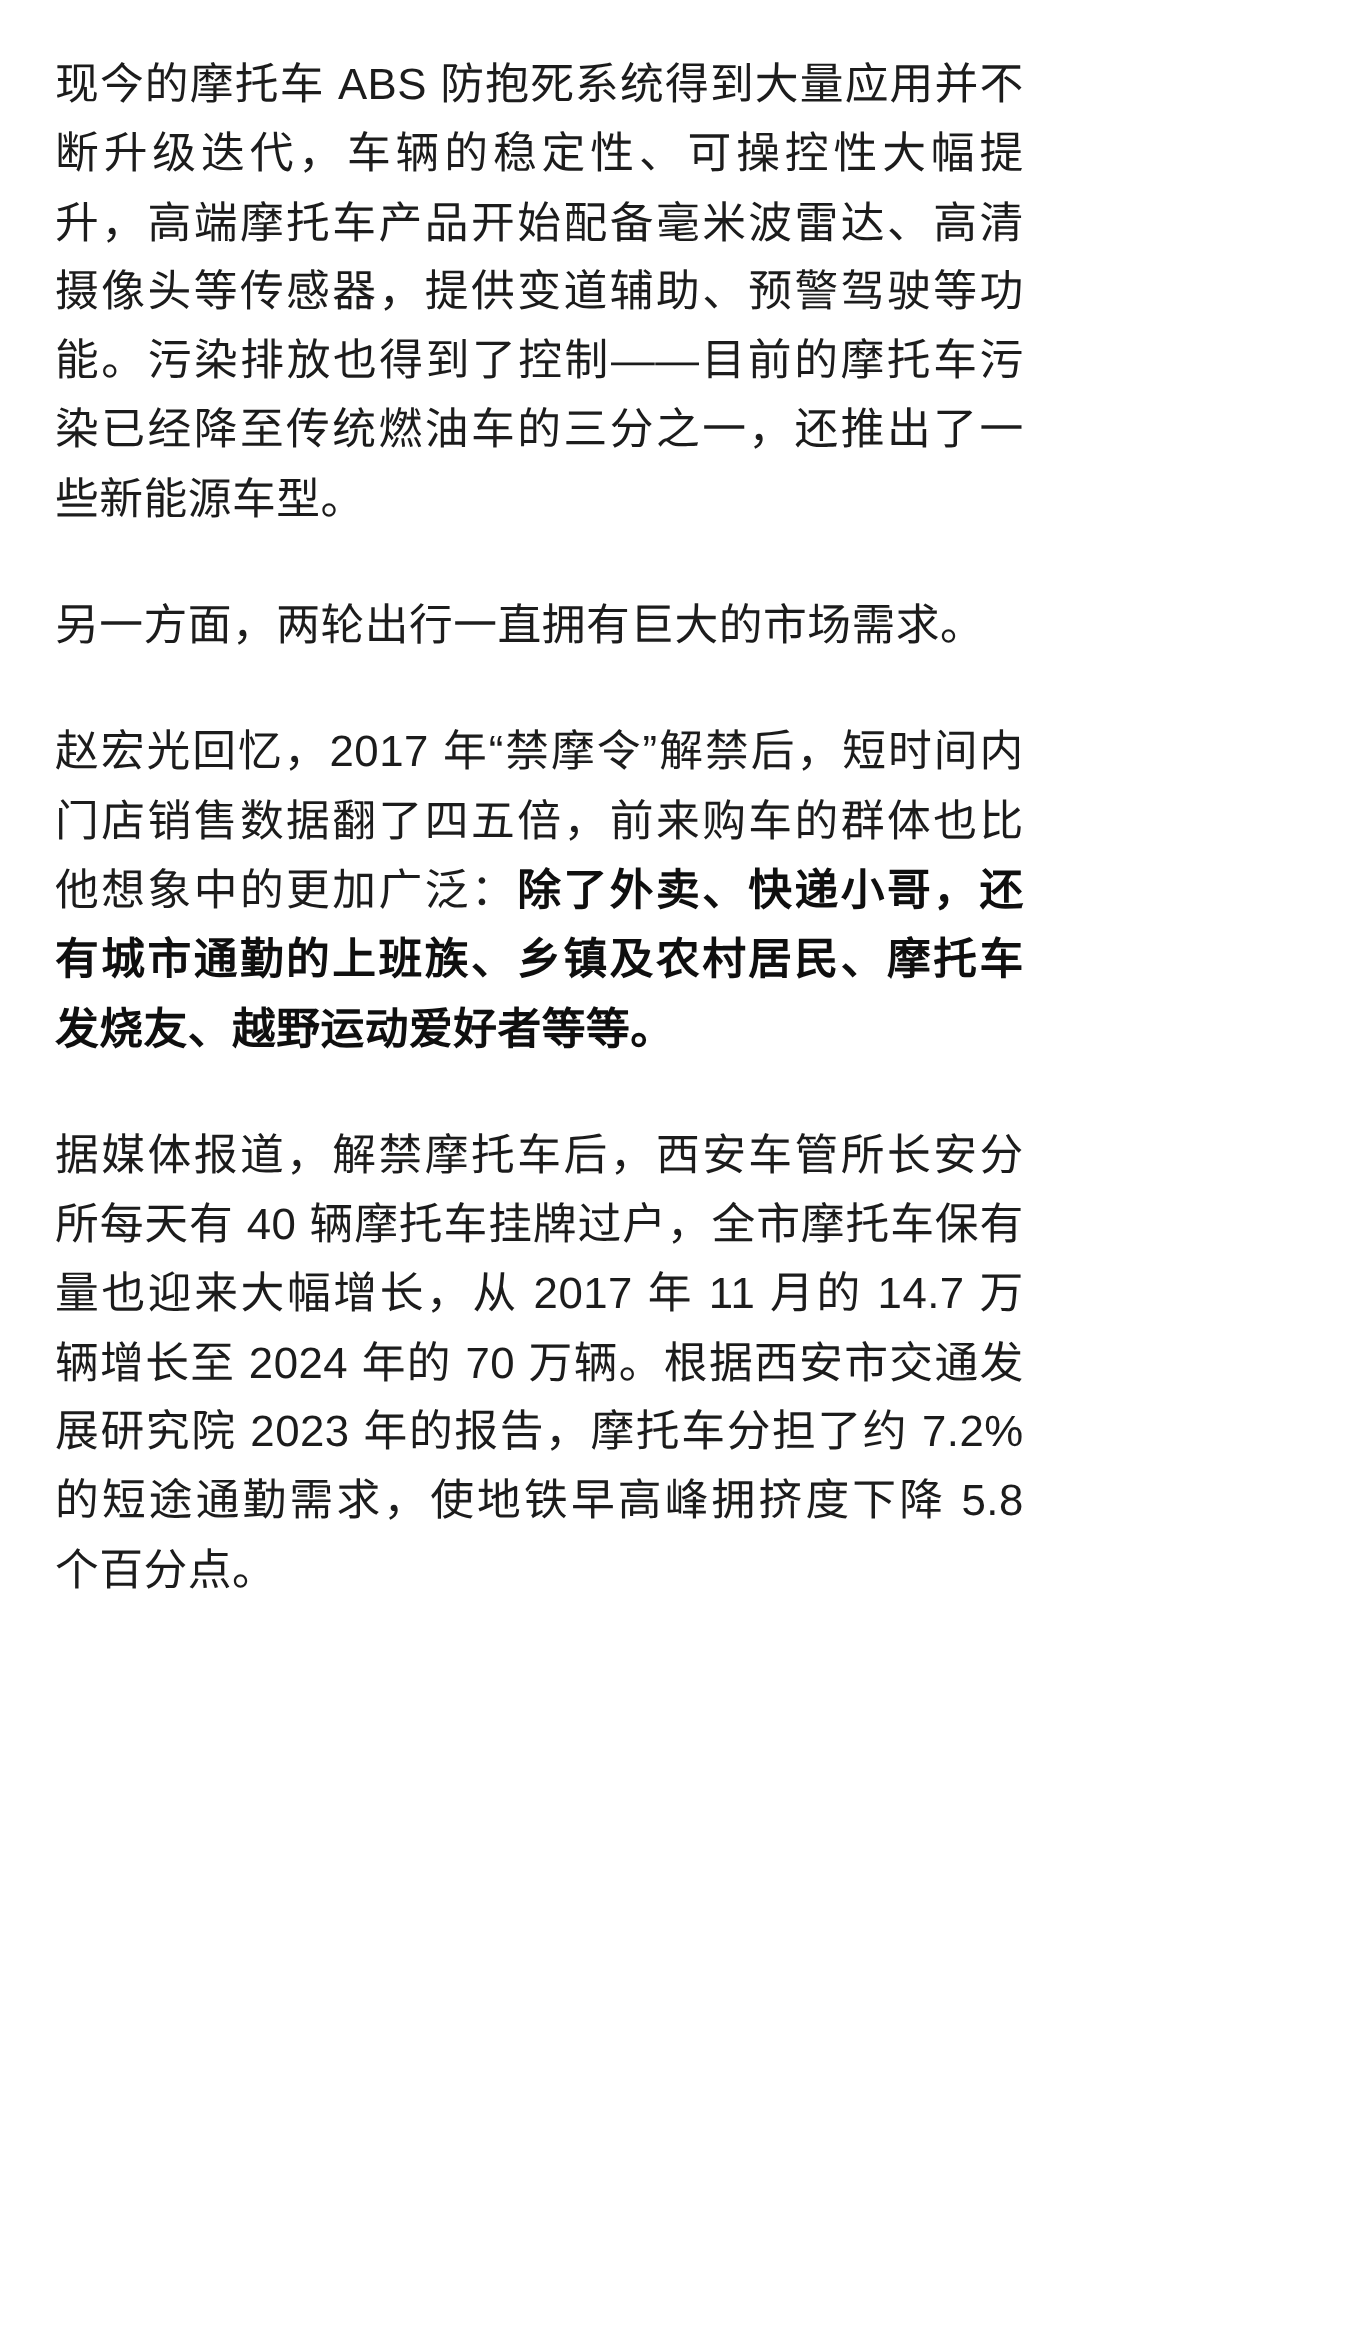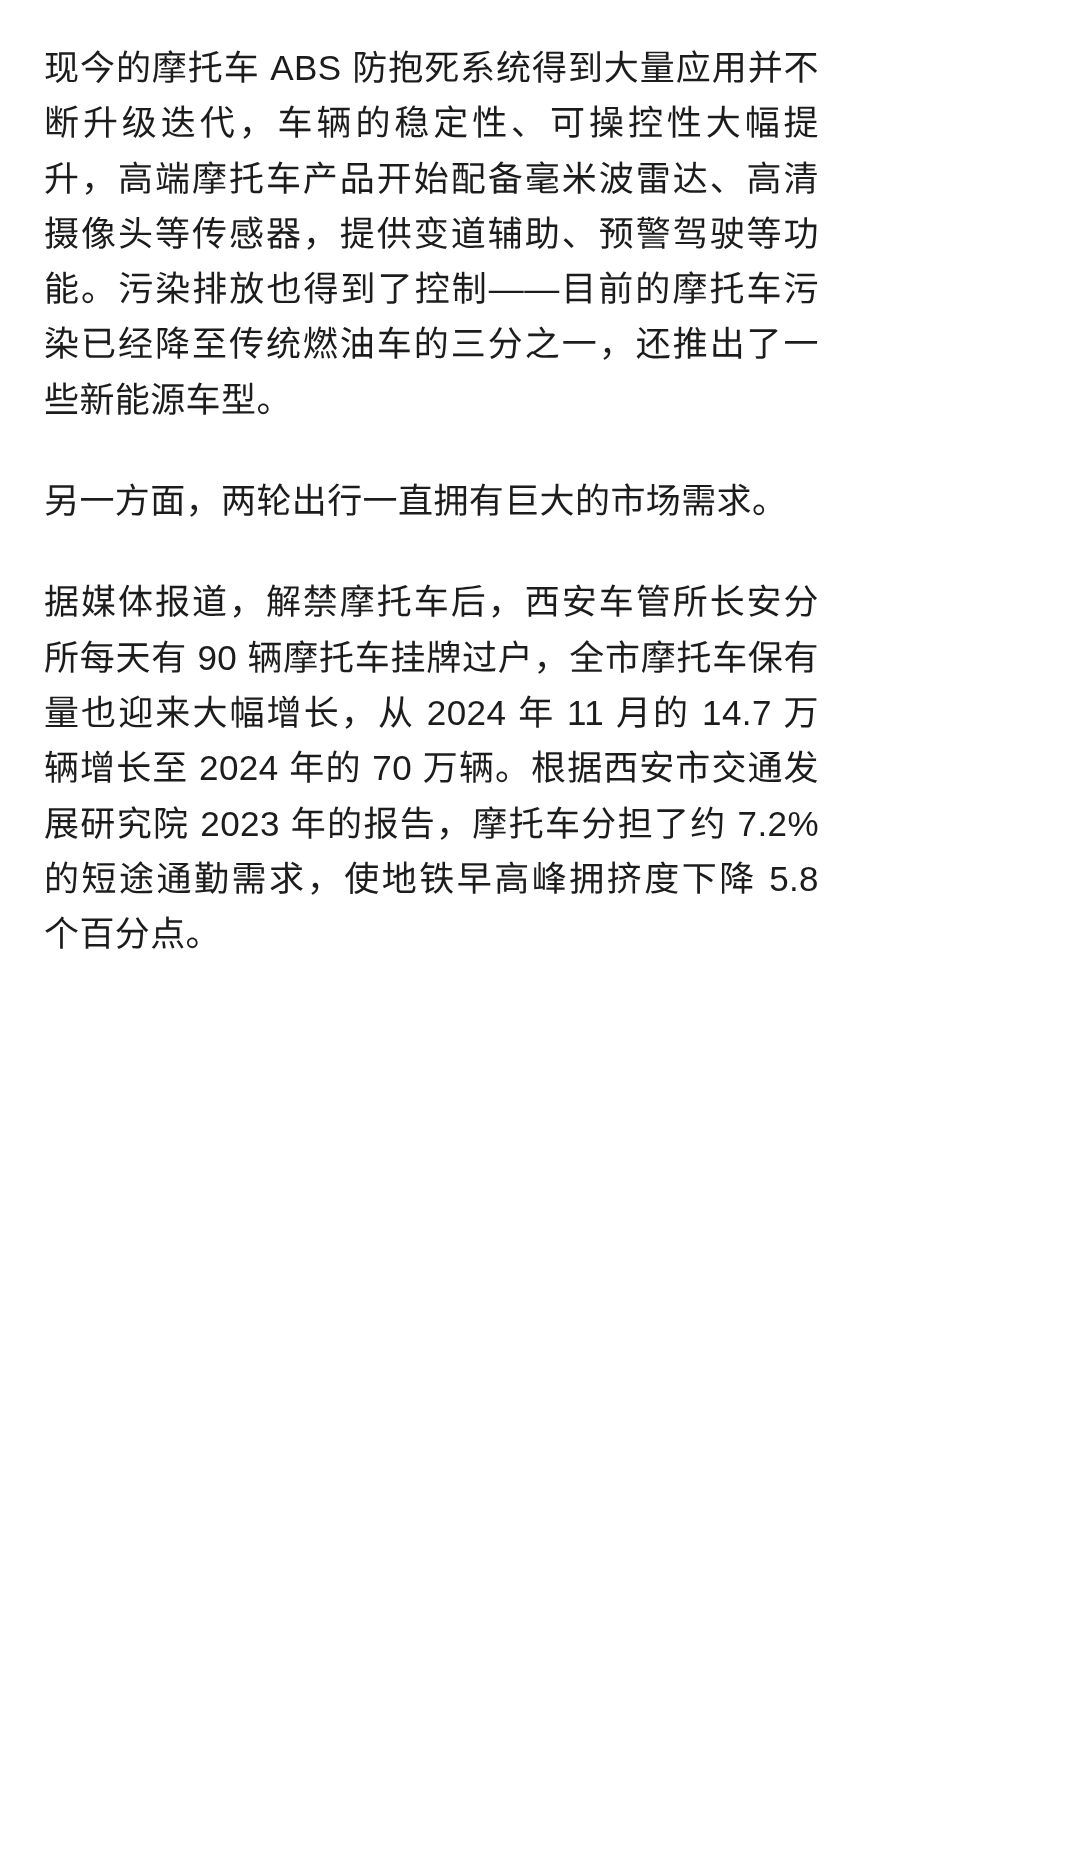--- a/index.html
+++ b/index.html
@@ -36,15 +36,16 @@
     color: #0f0f0f;
   }
 </style>
 </head>
 <body>
 
 <main class="article">
   <div id="paragraphs">
       <p class="para"><span>现今的摩托车 ABS 防抱死系统得到大量应用并不断升级迭代，车辆的稳定性、可操控性大幅提升，高端摩托车产品开始配备毫米波雷达、高清摄像头等传感器，提供变道辅助、预警驾驶等功能。污染排放也得到了控制——目前的摩托车污染已经降至传统燃油车的三分之一，还推出了一些新能源车型。</span></p>
       <p class="para"><span>另一方面，两轮出行一直拥有巨大的市场需求。</span></p>
-      <p class="para"><span>据媒体报道，解禁摩托车后，西安车管所长安分所每天有 90 辆摩托车挂牌过户，全市摩托车保有量也迎来大幅增长，从 2024 年 11 月的 14.7 万辆增长至 2024 年的 70 万辆。根据西安市交通发展研究院 2023 年的报告，摩托车分担了约 7.2% 的短途通勤需求，使地铁早高峰拥挤度下降 5.8 个百分点。</span></p>
+      <p class="para"><span>赵宏光回忆，2017 年“禁摩令”解禁后，短时间内门店销售数据翻了四五倍，前来购车的群体也比他想象中的更加广泛：</span><span class="bold">除了外卖、快递小哥，还有城市通勤的上班族、乡镇及农村居民、摩托车发烧友、越野运动爱好者等等。</span></p>
+      <p class="para"><span>据媒体报道，解禁摩托车后，西安车管所长安分所每天有 40 辆摩托车挂牌过户，全市摩托车保有量也迎来大幅增长，从 2017 年 11 月的 14.7 万辆增长至 2024 年的 70 万辆。根据西安市交通发展研究院 2023 年的报告，摩托车分担了约 7.2% 的短途通勤需求，使地铁早高峰拥挤度下降 5.8 个百分点。</span></p>
     </div>
 </main>
 
 </body></html>

